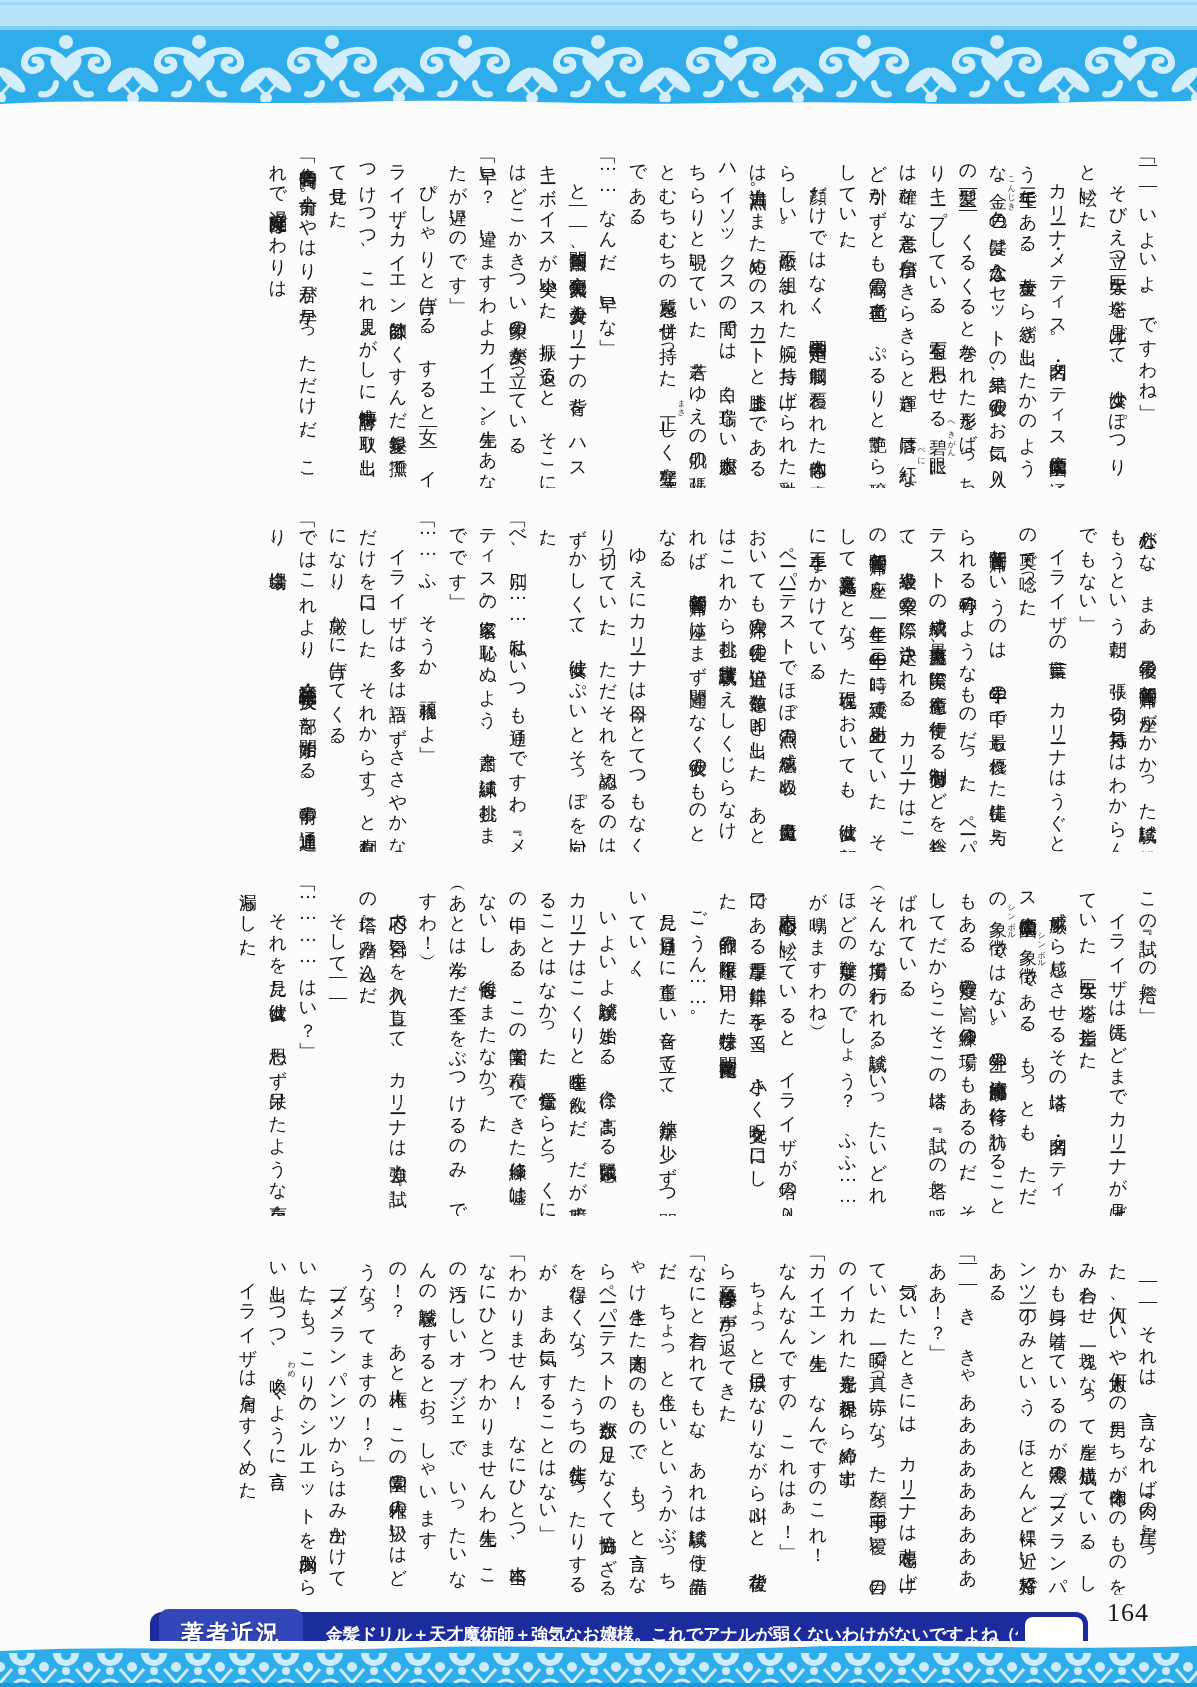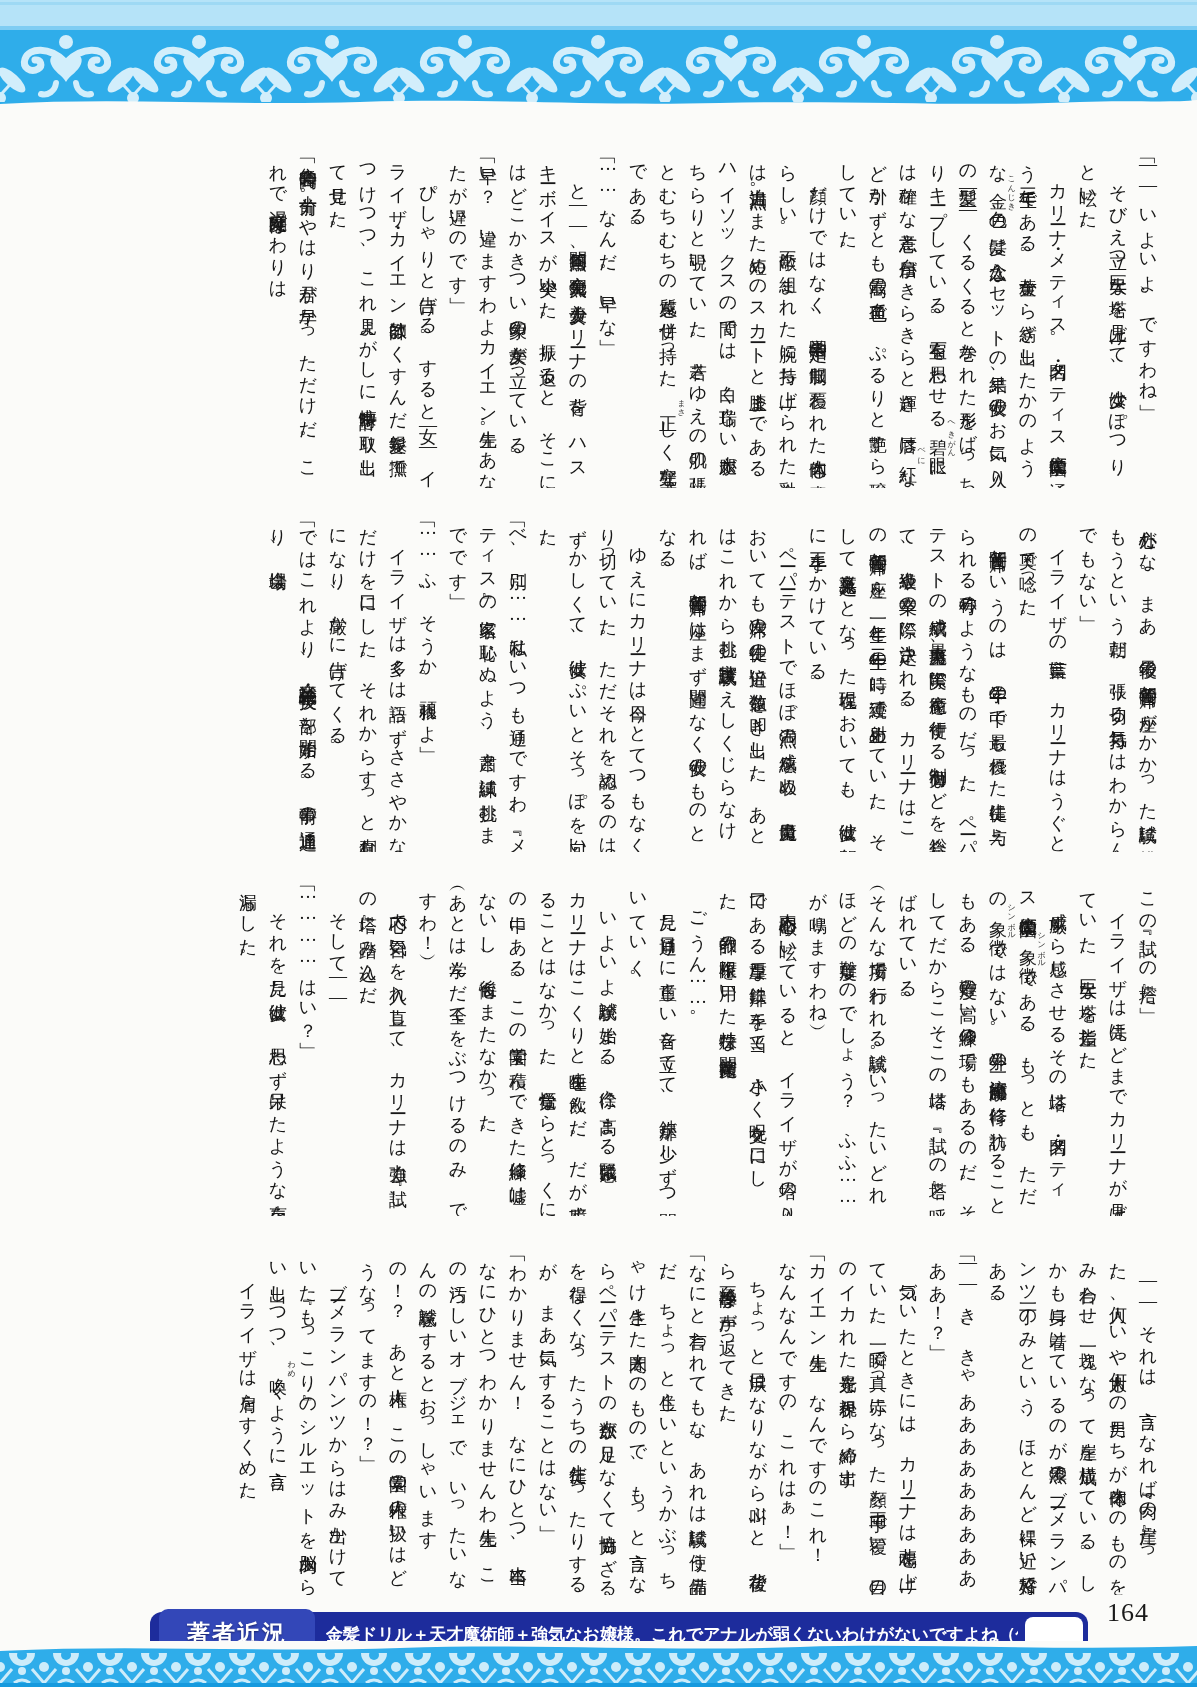--- a/index.html
+++ b/index.html
@@ -26,21 +26,21 @@
   #band-4{top:1250px;height:345px;}
   #footer-bar{
     position:absolute;left:150px;top:1612px;width:938px;height:44px;
     background:#1d2c9c;border-radius:12px;
   }
   #footer-cap{
     position:absolute;right:5px;top:5px;bottom:5px;width:58px;
     background:#ffffff;border-radius:8px;
   }
   #footer-label{
-    position:absolute;left:9px;top:-3px;height:48px;width:156px;
+    position:absolute;left:9px;top:-3px;height:48px;width:144px;
     background:#3347b8;border-radius:9px;
     display:flex;align-items:center;justify-content:center;
     color:#ffffff;font-size:23px;font-weight:bold;
     font-family:"Liberation Sans","DejaVu Sans",sans-serif;
     letter-spacing:2px;
     text-shadow:0 1px 2px rgba(0,0,30,.5);
   }
   #footer-message{
     position:absolute;left:176px;top:0;height:44px;right:70px;
     display:flex;align-items:center;

